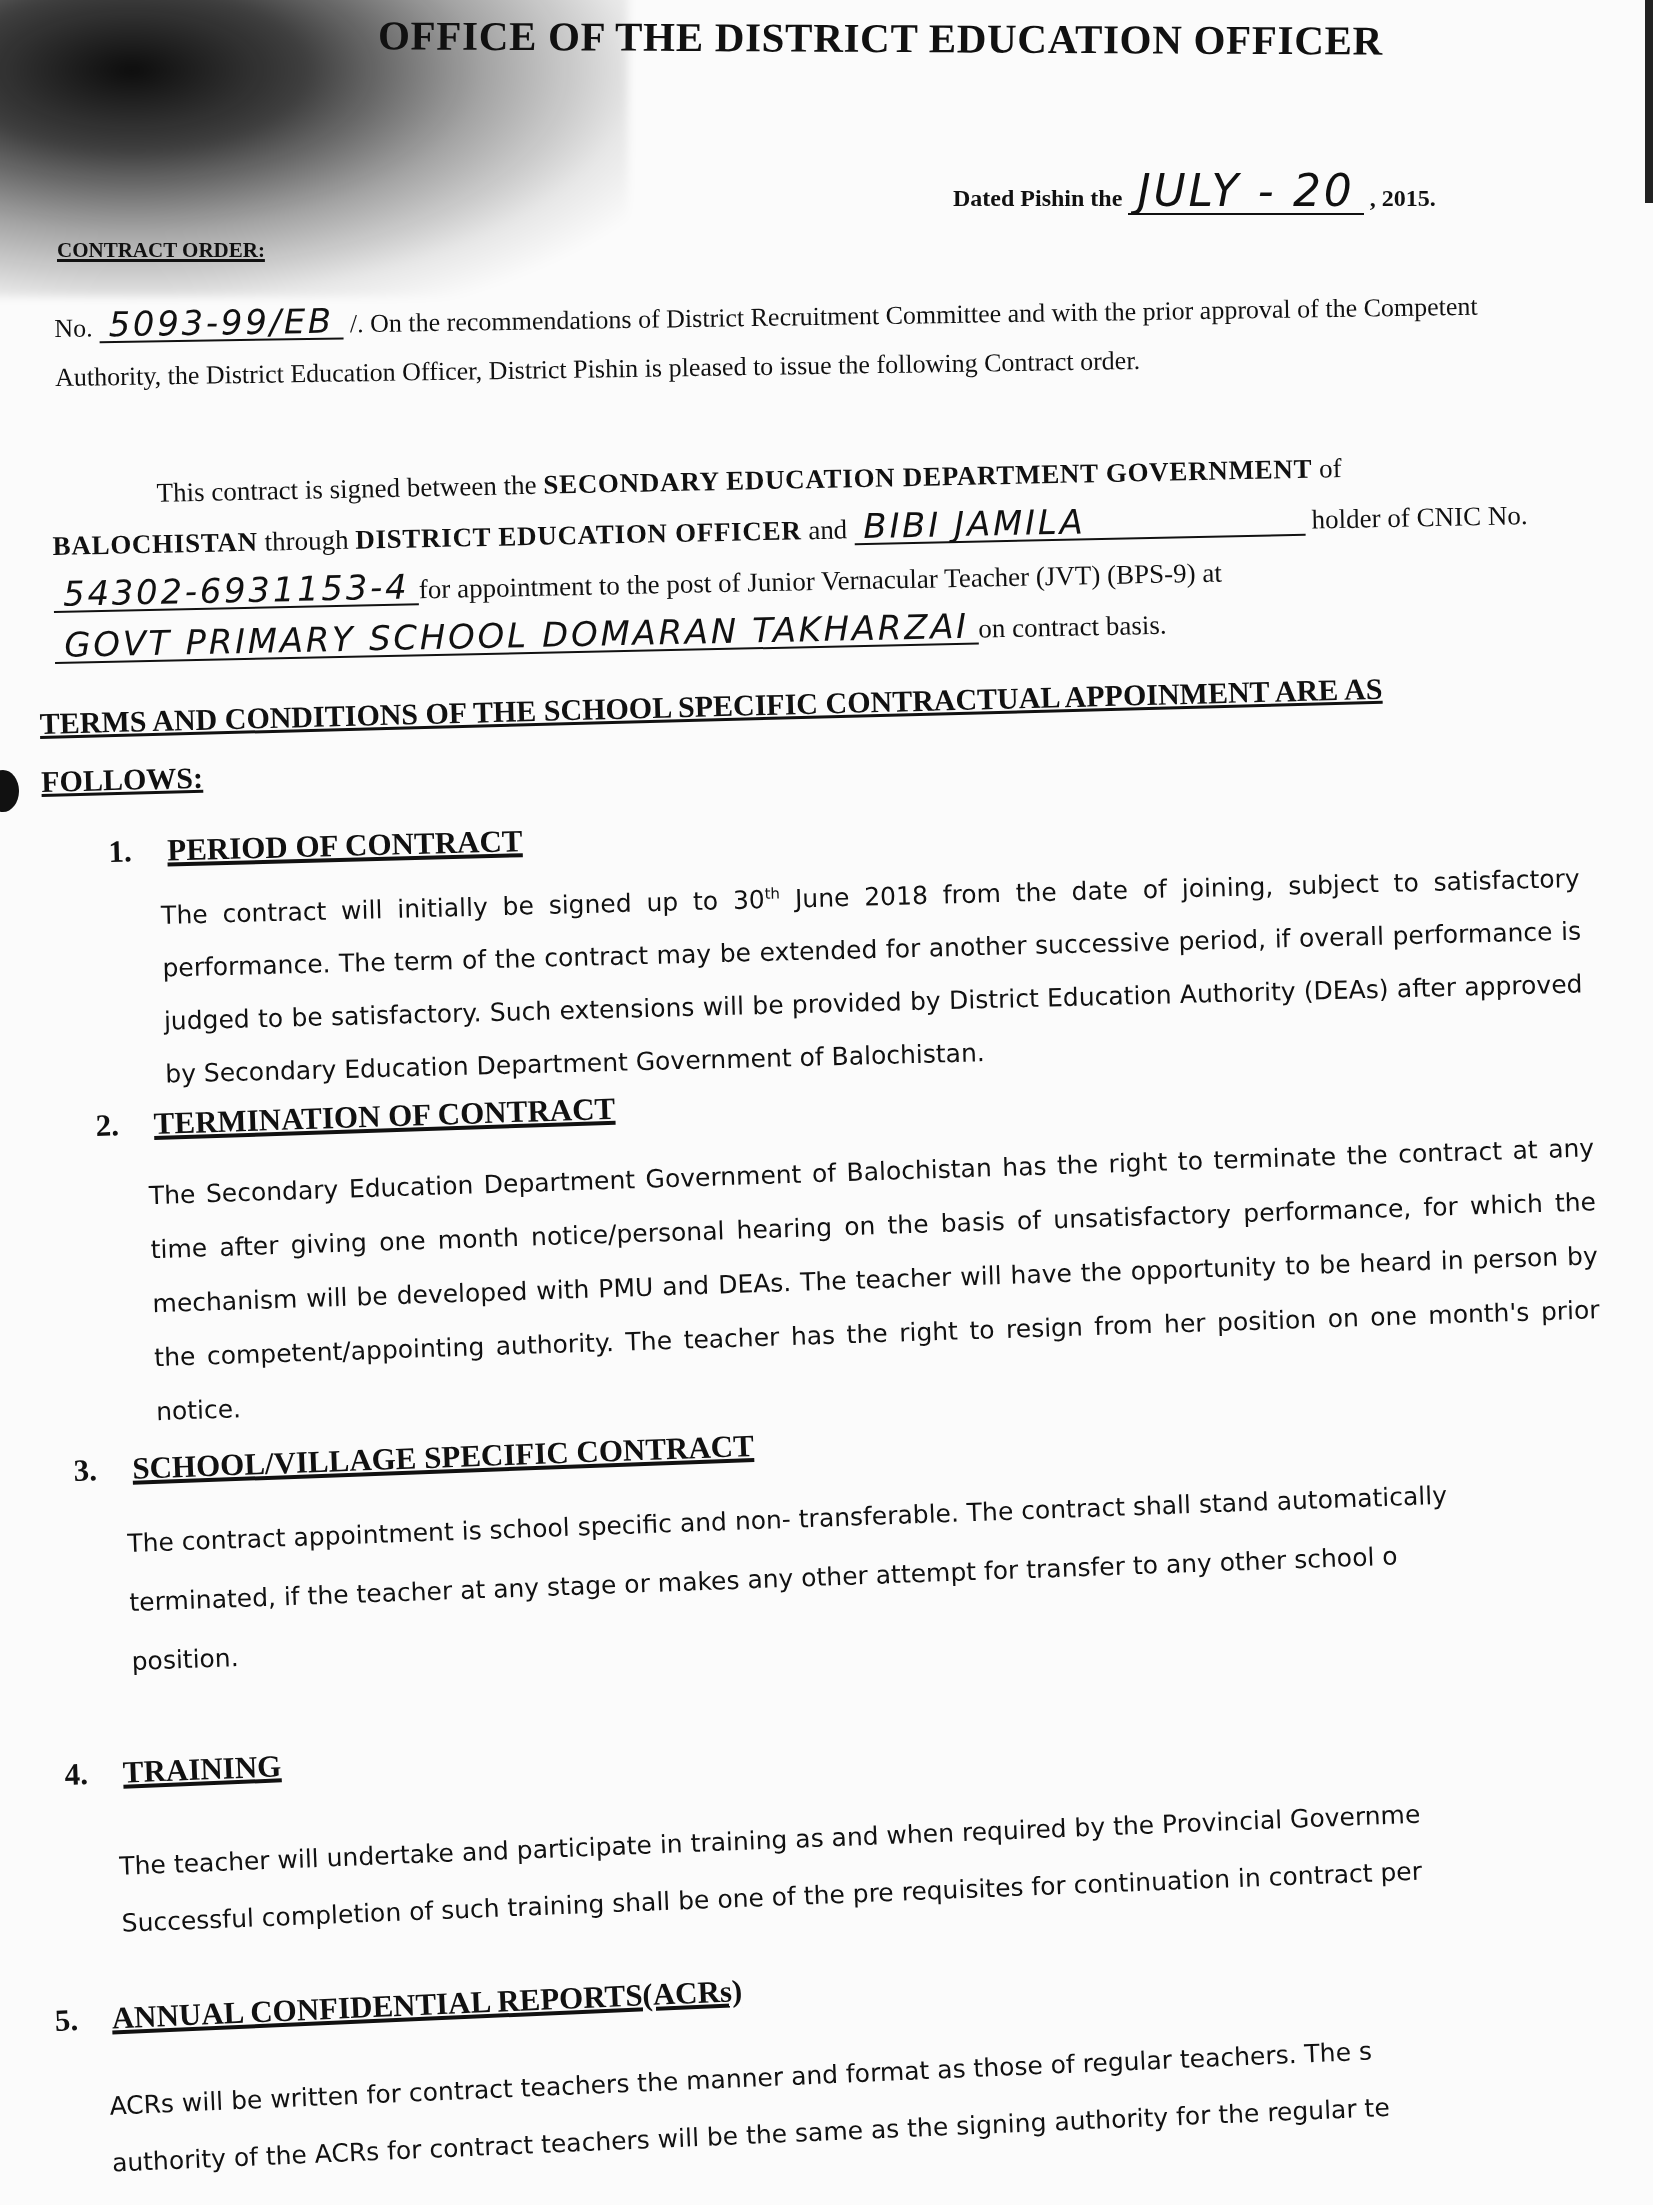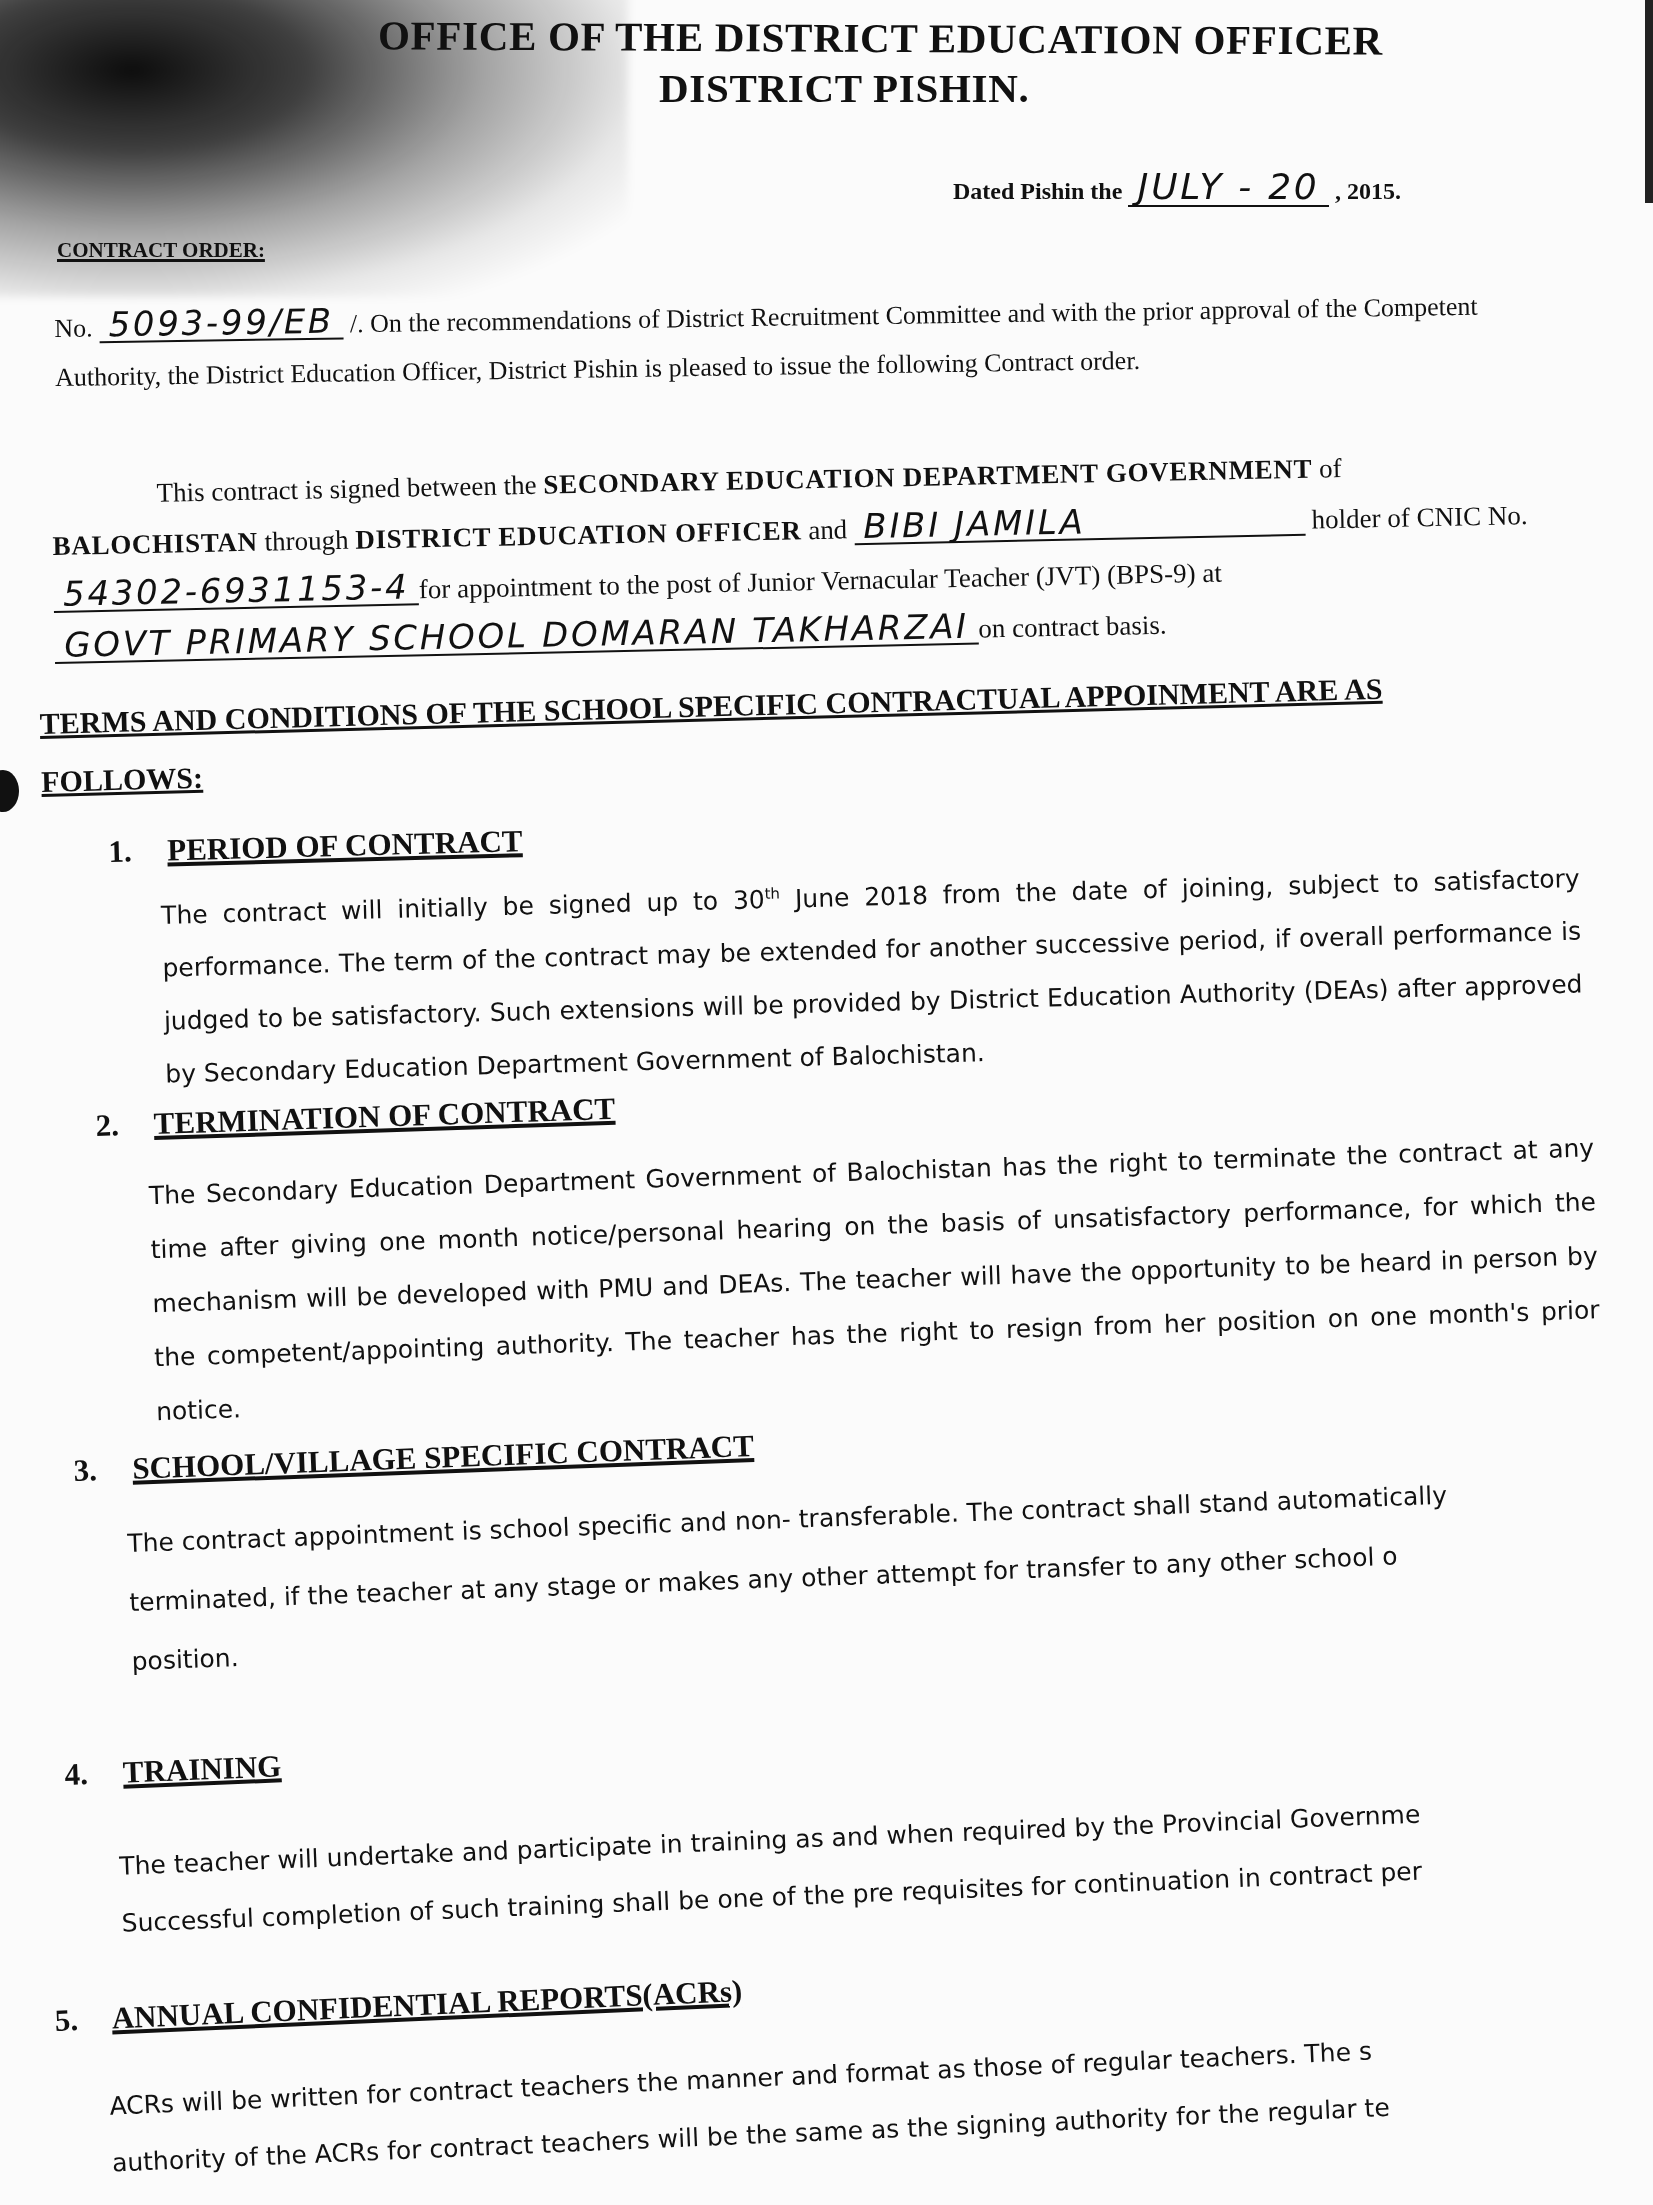--- a/index.html
+++ b/index.html
@@ -14,21 +14,21 @@
       background: radial-gradient(ellipse at 30% 40%, rgba(0,0,0,0.95) 0%, rgba(0,0,0,0.75) 25%, rgba(0,0,0,0.35) 50%, rgba(0,0,0,0.08) 72%, rgba(0,0,0,0) 85%);
       filter: blur(4px);
     }
     .edge-right { position: absolute; right: 0; top: 0; width: 9.5px; height: 203px; background: #222; }
     .hole-mark { position: absolute; left: -13.5px; top: 770px; width: 32px; height: 42px; border-radius: 50%; background: #111; }
 
     .hdr1 { position: absolute; left: 378px; top: 13.5px; font-size: 41px; font-weight: bold; letter-spacing: 0.7px; transform: rotate(0.3deg); }
     .hdr2 { position: absolute; left: 659px; top: 64px; font-size: 41px; font-weight: bold; letter-spacing: 0.7px; }
     .dated { position: absolute; left: 953px; top: 169px; font-size: 24px; font-weight: bold; }
     .hand { font-family: "DejaVu Sans", sans-serif; font-style: italic; font-weight: normal; font-size: 34px; letter-spacing: 2.7px; display: inline-block; border-bottom: 2.7px solid #111; padding: 0 9.5px; line-height: 1; }
-    .hand.big { font-size: 36px; }
+    .hand.big { font-size: 44px; }
 
     .co-title { position: absolute; left: 57px; top: 238px; font-size: 21px; font-weight: bold; text-decoration: underline; text-decoration-thickness: 3.4px; }
 
     .para { position: absolute; font-size: 26px; line-height: 49px; }
     .p1 { left: 54px; top: 304px; width: 1473px; transform: rotate(-0.9deg); transform-origin: left top; }
     .p2 { left: 51px; top: 470px; width: 1486px; transform: rotate(-1.2deg); transform-origin: left top; font-size: 27px; line-height: 51px; }
     .p2 b { font-weight: bold; letter-spacing: 0.7px; }
     .indent { display: inline-block; width: 105px; }
 
     .terms { position: absolute; left: 39px; top: 695px; font-size: 30px; font-weight: bold; text-decoration: underline; text-decoration-thickness: 3.4px; transform: rotate(-1.5deg); transform-origin: left top; line-height: 58px; width: 1486px; }
@@ -51,21 +51,20 @@
   </style>
 </head>
 <body>
 
 <div class="page">
   <div class="smudge"></div>
   <div class="edge-right"></div>
   <div class="hole-mark"></div>
 
   <div class="hdr1">OFFICE OF THE DISTRICT EDUCATION OFFICER</div>
-  <div class="hdr2">DISTRICT PISHIN.</div>
 
   <div class="dated">
     <span>Dated Pishin the</span>
     <span class="hand big">JULY - 20</span>
     <span>, 2015.</span>
   </div>
 
   <div class="co-title">CONTRACT ORDER:</div>
 
   <div class="para p1">

